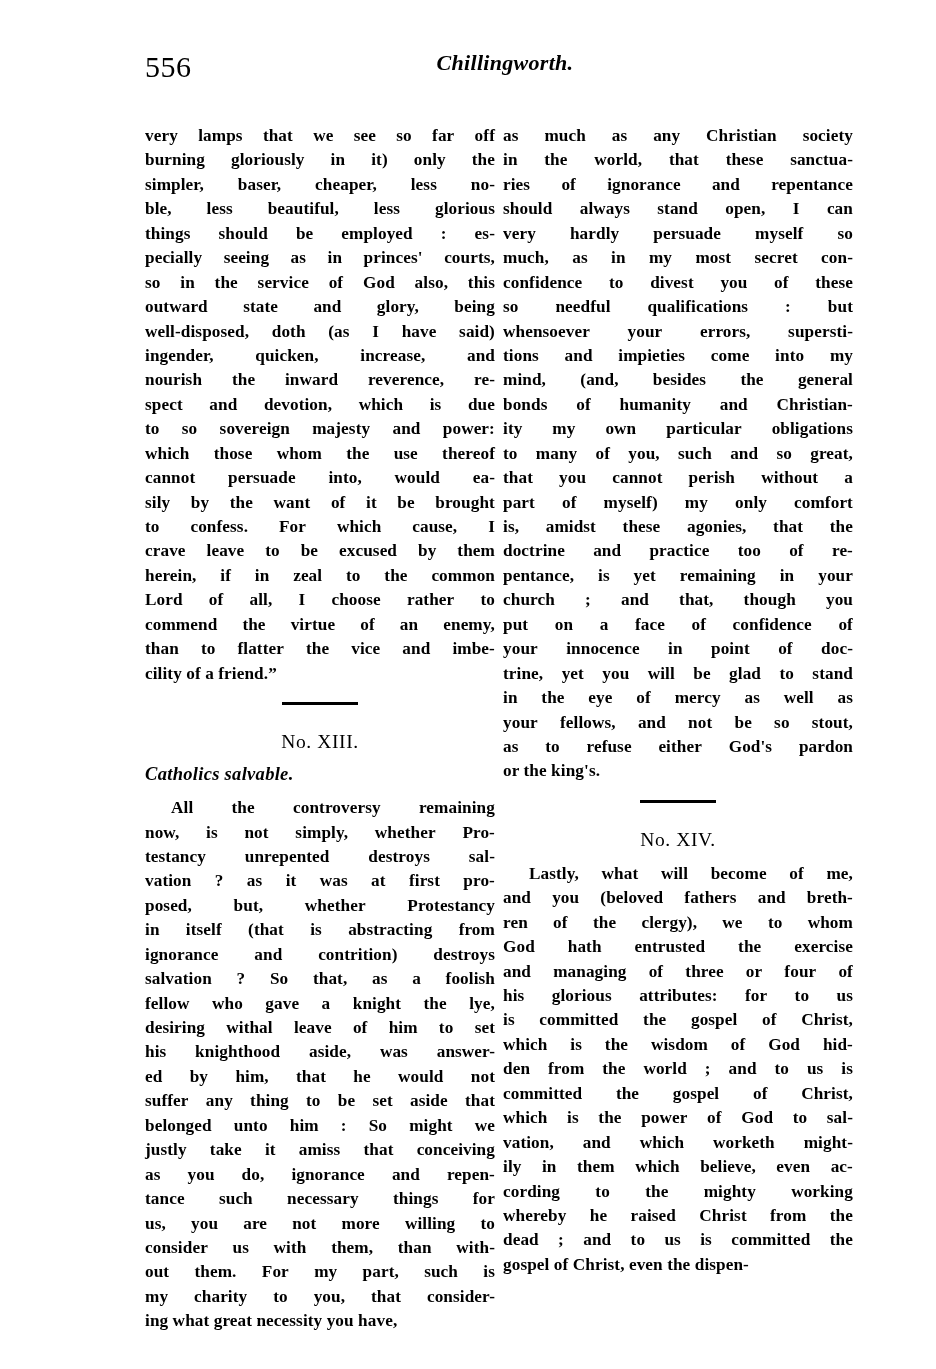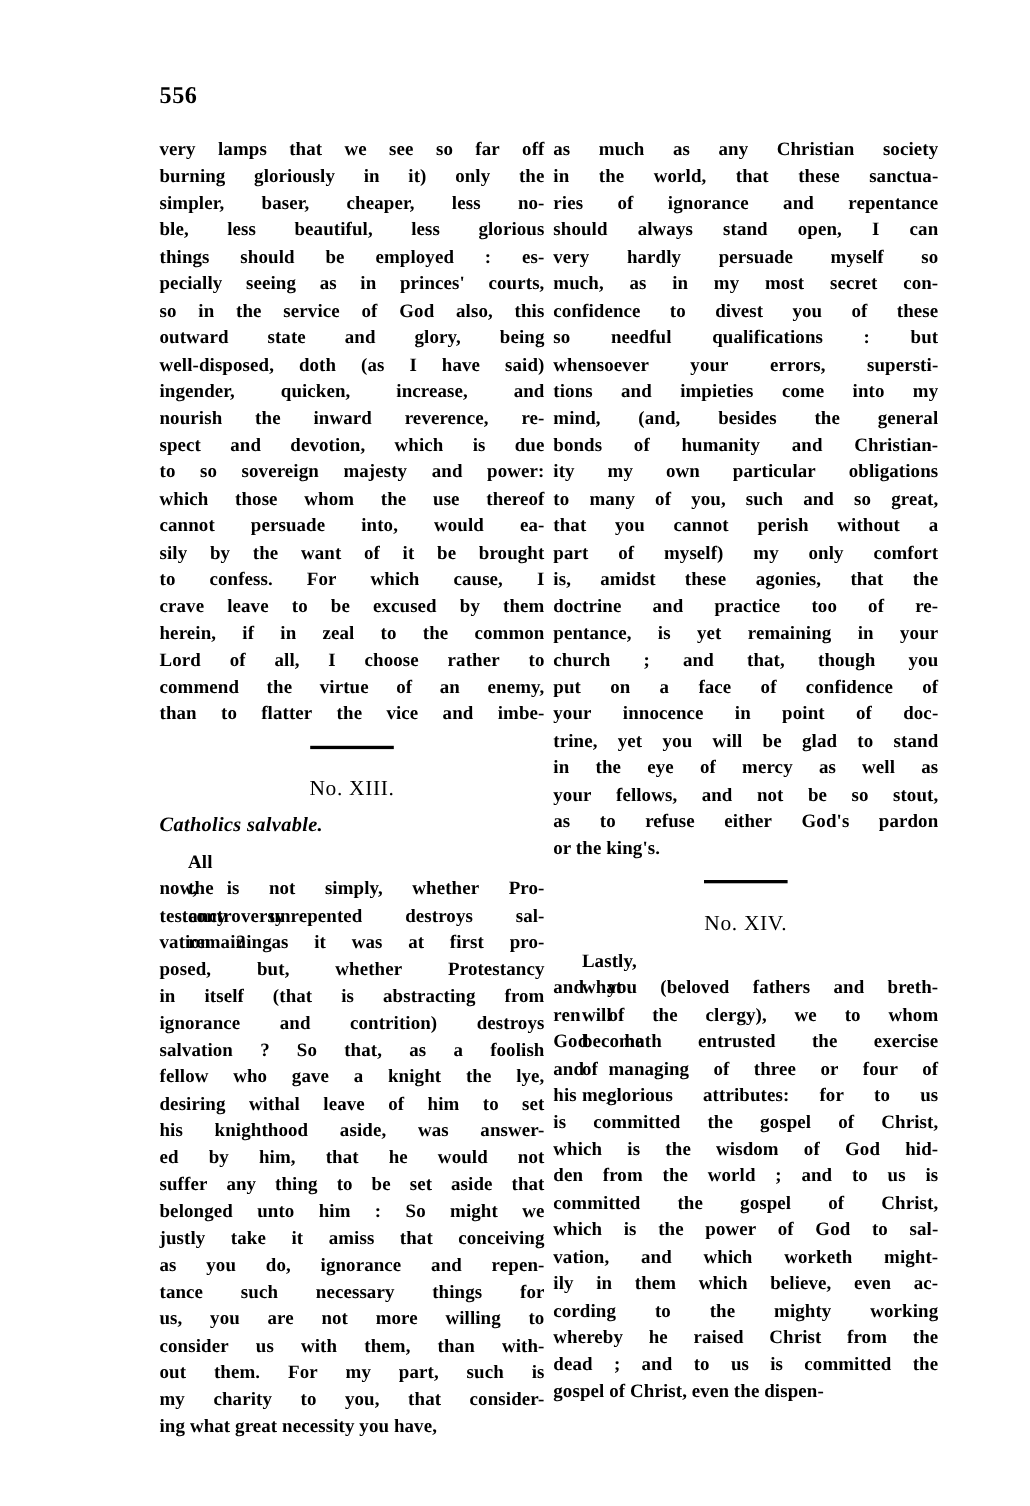--- a/index.html
+++ b/index.html
@@ -32,24 +32,23 @@
     left: 145px;
     top: 50px;
     width: 710px;
     height: 34px;
   }
 
   .folio {
     position: absolute;
     left: 0;
     top: 0;
-    font-size: 22px;
-    font-weight: bold;
+    font-size: 30px;
+    font-weight: normal;
     letter-spacing: 0.5px;
-    margin-top: 24px;
   }
 
   .head-title {
     position: absolute;
     left: 0;
     top: 0;
     width: 710px;
     text-align: center;
     font-size: 22px;
     font-style: italic;
@@ -92,21 +91,21 @@
     display: flex;
     justify-content: space-between;
   }
 
   .ln.j > span { white-space: pre; }
 
   
   .ln.last { display: block; }
 
   
-  .ln.indent { padding-left: 26px; flex-direction: column; }
+  .ln.indent { padding-left: 26px; }
 
   
   .rule-wrap {
     height: 40px;
     position: relative;
   }
 
   .rule {
     position: absolute;
     left: 50%;
@@ -141,20 +140,21 @@
 
   .spacer-6  { height: 6px; }
 </style>
 </head>
 <body>
 
 <div class="page">
 
   <div class="running-head">
     <span class="folio">556</span>
+    <span class="head-title">Chillingworth.</span>
   </div>
 
   <div class="columns">
 
     <div class="col col-left">
 
       <div>
           <div class="ln j">
             <span>very</span>
             <span>lamps</span>
@@ -327,20 +327,21 @@
           </div>
           <div class="ln j">
             <span>than</span>
             <span>to</span>
             <span>flatter</span>
             <span>the</span>
             <span>vice</span>
             <span>and</span>
             <span>imbe-</span>
           </div>
+          <div class="ln last">cility of a friend.”</div>
         </div>
 
       <div class="rule-wrap">
         <div class="rule"></div>
       </div>
 
       <span class="sec-num">No. XIII.</span>
       <span class="sec-title">Catholics salvable.</span>
 
       <div class="spacer-6"></div>

